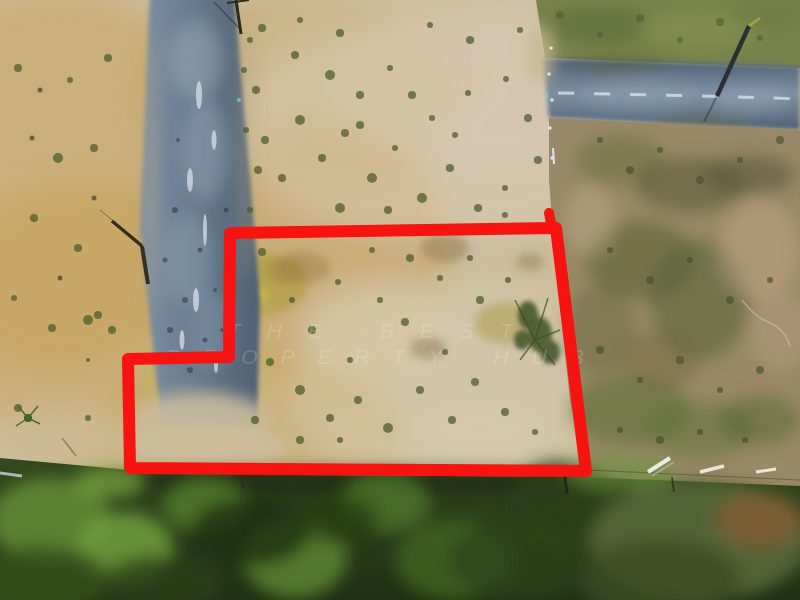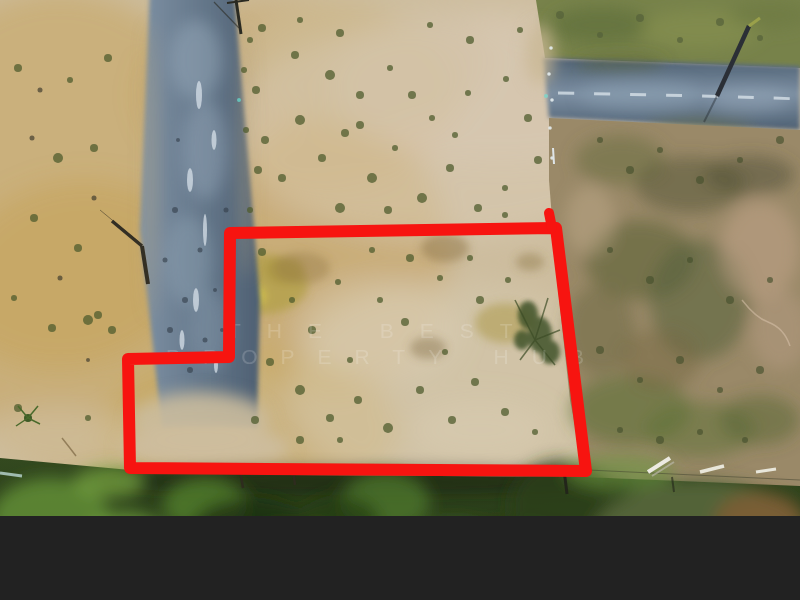--- a/index.html
+++ b/index.html
@@ -1,16 +1,16 @@
 <!DOCTYPE html>
 <html><head>
 <meta charset="utf-8">
 <style>
   html,body{margin:0;padding:0;background:#222;}
-  .stage{position:relative;width:800px;height:516px;overflow:hidden;font-family:"Liberation Sans",sans-serif;}
+  .stage{position:relative;width:800px;height:600px;overflow:hidden;font-family:"Liberation Sans",sans-serif;font-style:italic;}
   .stage svg{position:absolute;inset:0;display:block;}
   .wm{fill:#ffffff;opacity:.17;font-family:"Liberation Sans",sans-serif;font-size:21px;font-weight:400;}
 </style>
 </head>
 <body>
 
 <div class="stage">
 <svg width="800" height="600" viewBox="0 0 800 600">
   <defs>
     <filter id="b2" x="-40%" y="-40%" width="180%" height="180%">

